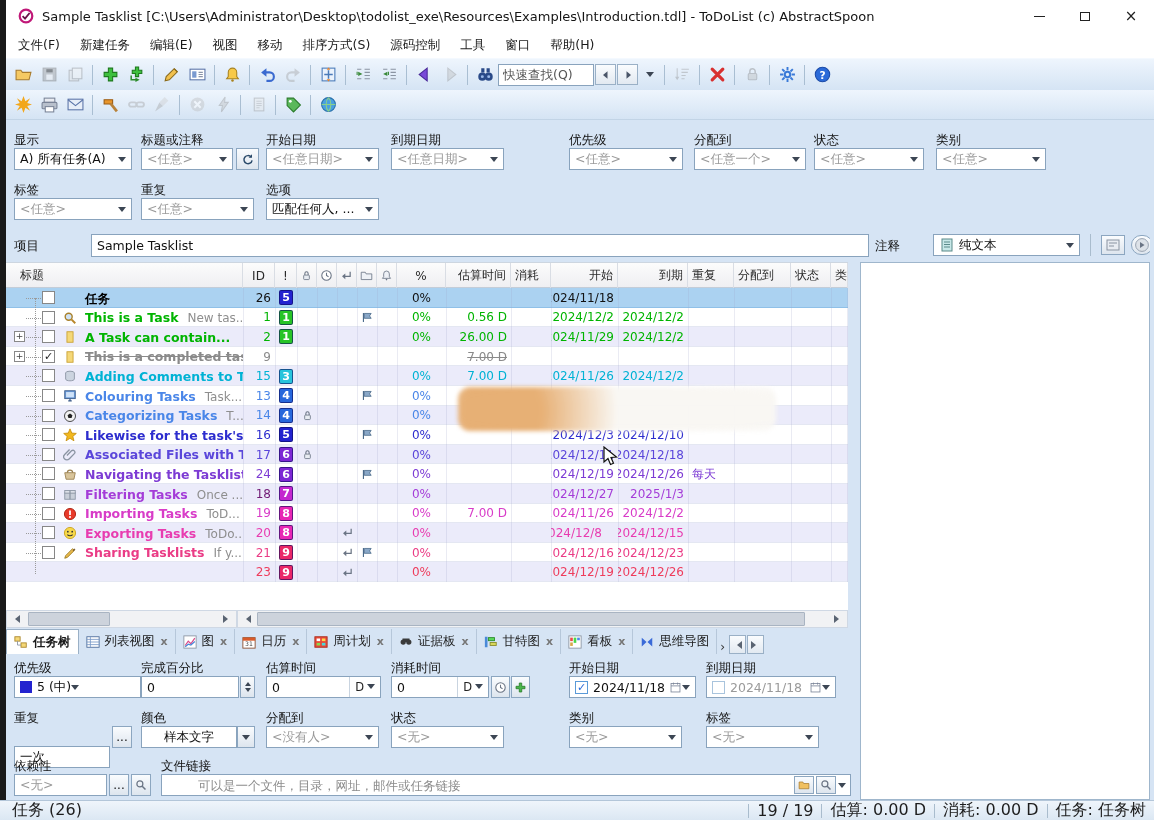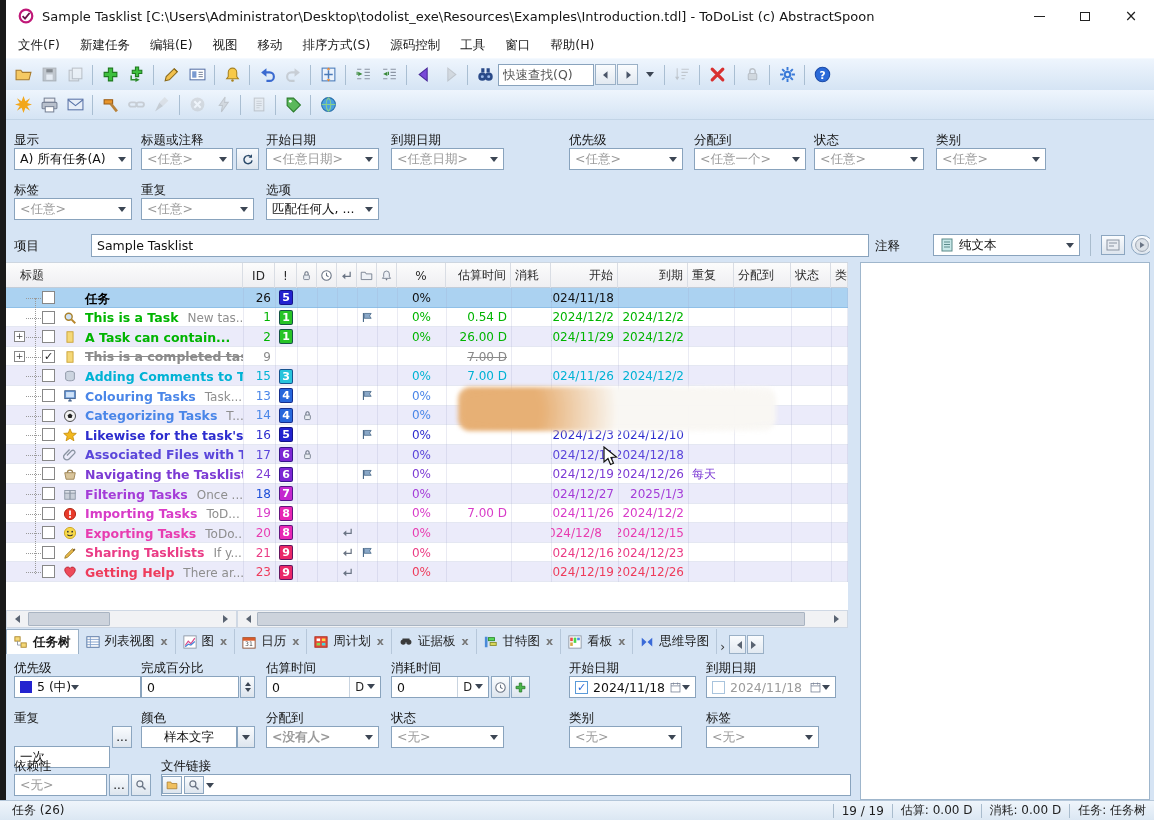--- a/index.html
+++ b/index.html
@@ -94,21 +94,21 @@
 .spup{width:0;height:0;border:3px solid transparent;border-bottom:4px solid #3c4654}
 .spdn{width:0;height:0;border:3px solid transparent;border-top:4px solid #3c4654}
 .dcb{width:13px;height:13px;border:1px solid #5a9ad8;background:#fff;margin-right:5px;flex:none;
   display:flex;align-items:center;justify-content:center;color:#2a6ad8;font-size:11px}
 .dcb.off{border-color:#a9c4dd;color:transparent}
 #filelink{position:absolute;border:1px solid #89a3bd;background:#fff;display:flex;align-items:center}
 #filelink input{border:none;outline:none;flex:1;font-family:inherit;font-size:12.5px;padding:0 4px 0 36px;color:#333;min-width:0}
 #filelink input::placeholder{color:#8c8c8c}
 
 #statusbar{left:0;top:800px;width:1154px;height:20px;background:linear-gradient(#eff5fb,#dbe7f3);
-  border-top:1px solid #b3c6d9;display:flex;align-items:center;font-size:12px;color:#1d1d1d}
+  border-top:1px solid #b3c6d9;display:flex;align-items:center;font-size:16px;color:#1d1d1d}
 #statusbar .sleft{padding-left:12px}
 .scell{padding:0 8px;white-space:nowrap}
 .ssep{width:1px;height:14px;background:#a9bccd}
 
 #comments{left:860px;top:262px;width:290px;height:538px;background:#fff;border:1px solid #9fb6cc}
 #rightstrip{left:1150px;top:230px;width:4px;height:590px;background:#d6e4f4}
 #splitter{left:848px;top:262px;width:12px;height:392px;background:#d6e4f4}
 
 #censor{left:458px;top:387px;width:318px;height:44px;border-radius:12px;pointer-events:none;
   background:radial-gradient(circle at 14% 55%,rgba(230,172,110,.95) 0 14%,rgba(250,248,244,0) 42%),
@@ -642,21 +642,21 @@
       </div>
       <div class="tcell" style="left: 351px; width: 20px; justify-content: center; padding: 0px 4px;">
         <span class="icn">
           <svg width="13" height="13" viewBox="0 0 16 16">
             <path d="M3 2.5v11" stroke="#4a6a8a" stroke-width="1.4"></path>
             <path d="M4 3h8.5l-2 3 2 3H4z" fill="#8aa8c8" stroke="#4a6a8a"></path>
           </svg>
         </span>
       </div>
       <div class="tcell" style="left: 391px; width: 49px; justify-content: center; padding: 0px 4px; color: rgb(0, 180, 0);">0%</div>
-      <div class="tcell" style="left: 440px; width: 65px; justify-content: flex-end; padding: 0px 4px; color: rgb(0, 180, 0);">0.54 D</div>
+      <div class="tcell" style="left: 440px; width: 65px; justify-content: flex-end; padding: 0px 4px; color: rgb(0, 180, 0);">0.56 D</div>
       <div class="tcell" style="left: 545px; width: 67px; justify-content: flex-end; padding: 0px 4px; color: rgb(0, 180, 0);">2024/12/2</div>
       <div class="tcell" style="left: 612px; width: 70px; justify-content: flex-end; padding: 0px 4px; color: rgb(0, 180, 0);">2024/12/2</div>
     </div>
     <div class="trow alt" style="top: 39.2px;">
       <div class="tcell" style="left: 0px; width: 237px;">
         <span class="xbox">+</span>
         <span class="stub"></span>
         <span class="cb" style="position: absolute; left: 36px; top: 3px;"></span>
         <span class="icn" style="position: absolute; left: 57px; top: 3px;">
           <svg width="14" height="14" viewBox="0 0 16 16">
@@ -852,21 +852,21 @@
         <span class="cb" style="position: absolute; left: 36px; top: 3px;"></span>
         <span class="icn" style="position: absolute; left: 57px; top: 3px;">
           <svg width="14" height="14" viewBox="0 0 16 16">
             <rect x="2" y="6.5" width="12" height="7.5" fill="#c8ced8" stroke="#8a94a2"></rect>
             <rect x="2" y="4" width="12" height="3" fill="#dce0e8" stroke="#8a94a2"></rect>
             <path d="M8 4v10" stroke="#8a94a2" stroke-width="1.4"></path>
           </svg>
         </span>
         <span class="ttitle" style="position: absolute; left: 79px; top: 2.5px; color: rgb(164, 60, 216);">Filtering Tasks<span class="tsub" style="font-weight: normal;">Once ...</span></span>
       </div>
-      <div class="tcell" style="left: 237px; width: 32px; justify-content: flex-end; padding: 0px 4px; color: #1d4ed8;">18</div>
+      <div class="tcell" style="left: 237px; width: 32px; justify-content: flex-end; padding: 0px 4px; color: #701a75;">18</div>
       <div class="tcell" style="left: 269px; width: 22px; justify-content: center; padding: 0px 4px;">
         <span class="badge" style="background: rgb(196, 39, 207);">7</span>
       </div>
       <div class="tcell" style="left: 391px; width: 49px; justify-content: center; padding: 0px 4px; color: rgb(164, 60, 216);">0%</div>
       <div class="tcell" style="left: 545px; width: 67px; justify-content: flex-end; padding: 0px 4px; color: rgb(164, 60, 216);">2024/12/27</div>
       <div class="tcell" style="left: 612px; width: 70px; justify-content: flex-end; padding: 0px 4px; color: rgb(164, 60, 216);">2025/1/3</div>
     </div>
     <div class="trow" style="top: 215.6px;">
       <div class="tcell" style="left: 0px; width: 237px;">
         <span class="stub"></span>
@@ -949,30 +949,20 @@
             <path d="M3 2.5v11" stroke="#4a6a8a" stroke-width="1.4"></path>
             <path d="M4 3h8.5l-2 3 2 3H4z" fill="#8aa8c8" stroke="#4a6a8a"></path>
           </svg>
         </span>
       </div>
       <div class="tcell" style="left: 391px; width: 49px; justify-content: center; padding: 0px 4px; color: rgb(234, 60, 134);">0%</div>
       <div class="tcell" style="left: 545px; width: 67px; justify-content: flex-end; padding: 0px 4px; color: rgb(234, 60, 134);">2024/12/16</div>
       <div class="tcell" style="left: 612px; width: 70px; justify-content: flex-end; padding: 0px 4px; color: rgb(234, 60, 134);">2024/12/23</div>
     </div>
     <div class="trow alt" style="top: 274.4px;">
-      <div class="tcell" style="left: 0px; width: 237px;">
-        <span class="stub"></span>
-        <span class="cb" style="position: absolute; left: 36px; top: 3px;"></span>
-        <span class="icn" style="position: absolute; left: 57px; top: 3px;">
-          <svg width="14" height="14" viewBox="0 0 16 16">
-            <path d="M8 14S2 9.5 2 5.5A3.2 3.2 0 0 1 8 4a3.2 3.2 0 0 1 6 1.5C14 9.5 8 14 8 14z" fill="#ee4a5a" stroke="#b81a2a"></path>
-          </svg>
-        </span>
-        <span class="ttitle" style="position: absolute; left: 79px; top: 2.5px; color: rgb(238, 60, 92);">Getting Help<span class="tsub" style="font-weight: normal;">There ar...</span></span>
-      </div>
       <div class="tcell" style="left: 237px; width: 32px; justify-content: flex-end; padding: 0px 4px; color: rgb(238, 60, 92);">23</div>
       <div class="tcell" style="left: 269px; width: 22px; justify-content: center; padding: 0px 4px;">
         <span class="badge" style="background: rgb(234, 39, 104);">9</span>
       </div>
       <div class="tcell" style="left: 331px; width: 20px; justify-content: center; padding: 0px 4px;">
         <span class="icn">
           <svg width="13" height="13" viewBox="0 0 16 16">
             <path d="M12.5 3.5v5.5H4.5" fill="none" stroke="#6a7484" stroke-width="1.5"></path>
             <path d="M6.5 5.5L2.5 9l4 3.5z" fill="#6a7484"></path>
           </svg>
@@ -1190,21 +1180,21 @@
     <div class="afield" style="left: 8px; top: 72px; width: 96px; margin-top: 20px;">一次</div>
     <div class="pbtn" style="left: 106px; top: 72px; width: 20px; height: 22px;">...</div>
     <span class="albl" style="left: 135px; top: 56px;">颜色</span>
     <div class="afield" style="left: 135px; top: 72px; width: 96px; justify-content: center;">
       <span>样本文字</span>
     </div>
     <div class="pbtn" style="left: 231px; top: 72px; width: 18px; height: 22px;">
       <span class="dda"></span>
     </div>
     <span class="albl" style="left: 260px; top: 56px;">分配到</span>
-    <div class="afield gray" style="left: 260px; top: 72px; width: 113px; font-weight: bold;">
+    <div class="afield gray" style="left: 260px; top: 72px; width: 113px;">
       <span>&lt;没有人&gt;</span>
       <span class="dda" style="margin-left: auto;"></span>
     </div>
     <span class="albl" style="left: 385px; top: 56px;">状态</span>
     <div class="afield gray" style="left: 385px; top: 72px; width: 113px;">
       <span>&lt;无&gt;</span>
       <span class="dda" style="margin-left: auto;"></span>
     </div>
     <span class="albl" style="left: 563px; top: 56px;">类别</span>
     <div class="afield gray" style="left: 563px; top: 72px; width: 113px;">
@@ -1222,20 +1212,21 @@
     <div class="pbtn" style="left: 125px; top: 120px; width: 20px; height: 22px; position: absolute;">
       <span class="icn">
         <svg width="12" height="12" viewBox="0 0 16 16">
           <circle cx="6.5" cy="6.5" r="4" fill="none" stroke="#6a7484" stroke-width="1.6"></circle>
           <path d="M9.6 9.6L14 14" stroke="#6a7484" stroke-width="2"></path>
         </svg>
       </span>
     </div>
     <span class="albl" style="left: 155px; top: 104px;">文件链接</span>
     <div id="filelink" style="left: 155px; top: 120px; width: 690px; height: 22px;">
+      <input placeholder="可以是一个文件，目录，网址，邮件或任务链接" style="">
       <div class="pbtn" style="position: static; width: 20px; height: 18px; margin-right: 2px;">
         <span class="icn">
           <svg width="12" height="12" viewBox="0 0 16 16">
             <path d="M1.5 13V4h5l1 2h7v7z" fill="#f0c060" stroke="#a87b2d"></path>
           </svg>
         </span>
       </div>
       <div class="pbtn" style="position: static; width: 20px; height: 18px; margin-right: 2px;">
         <span class="icn">
           <svg width="12" height="12" viewBox="0 0 16 16">

